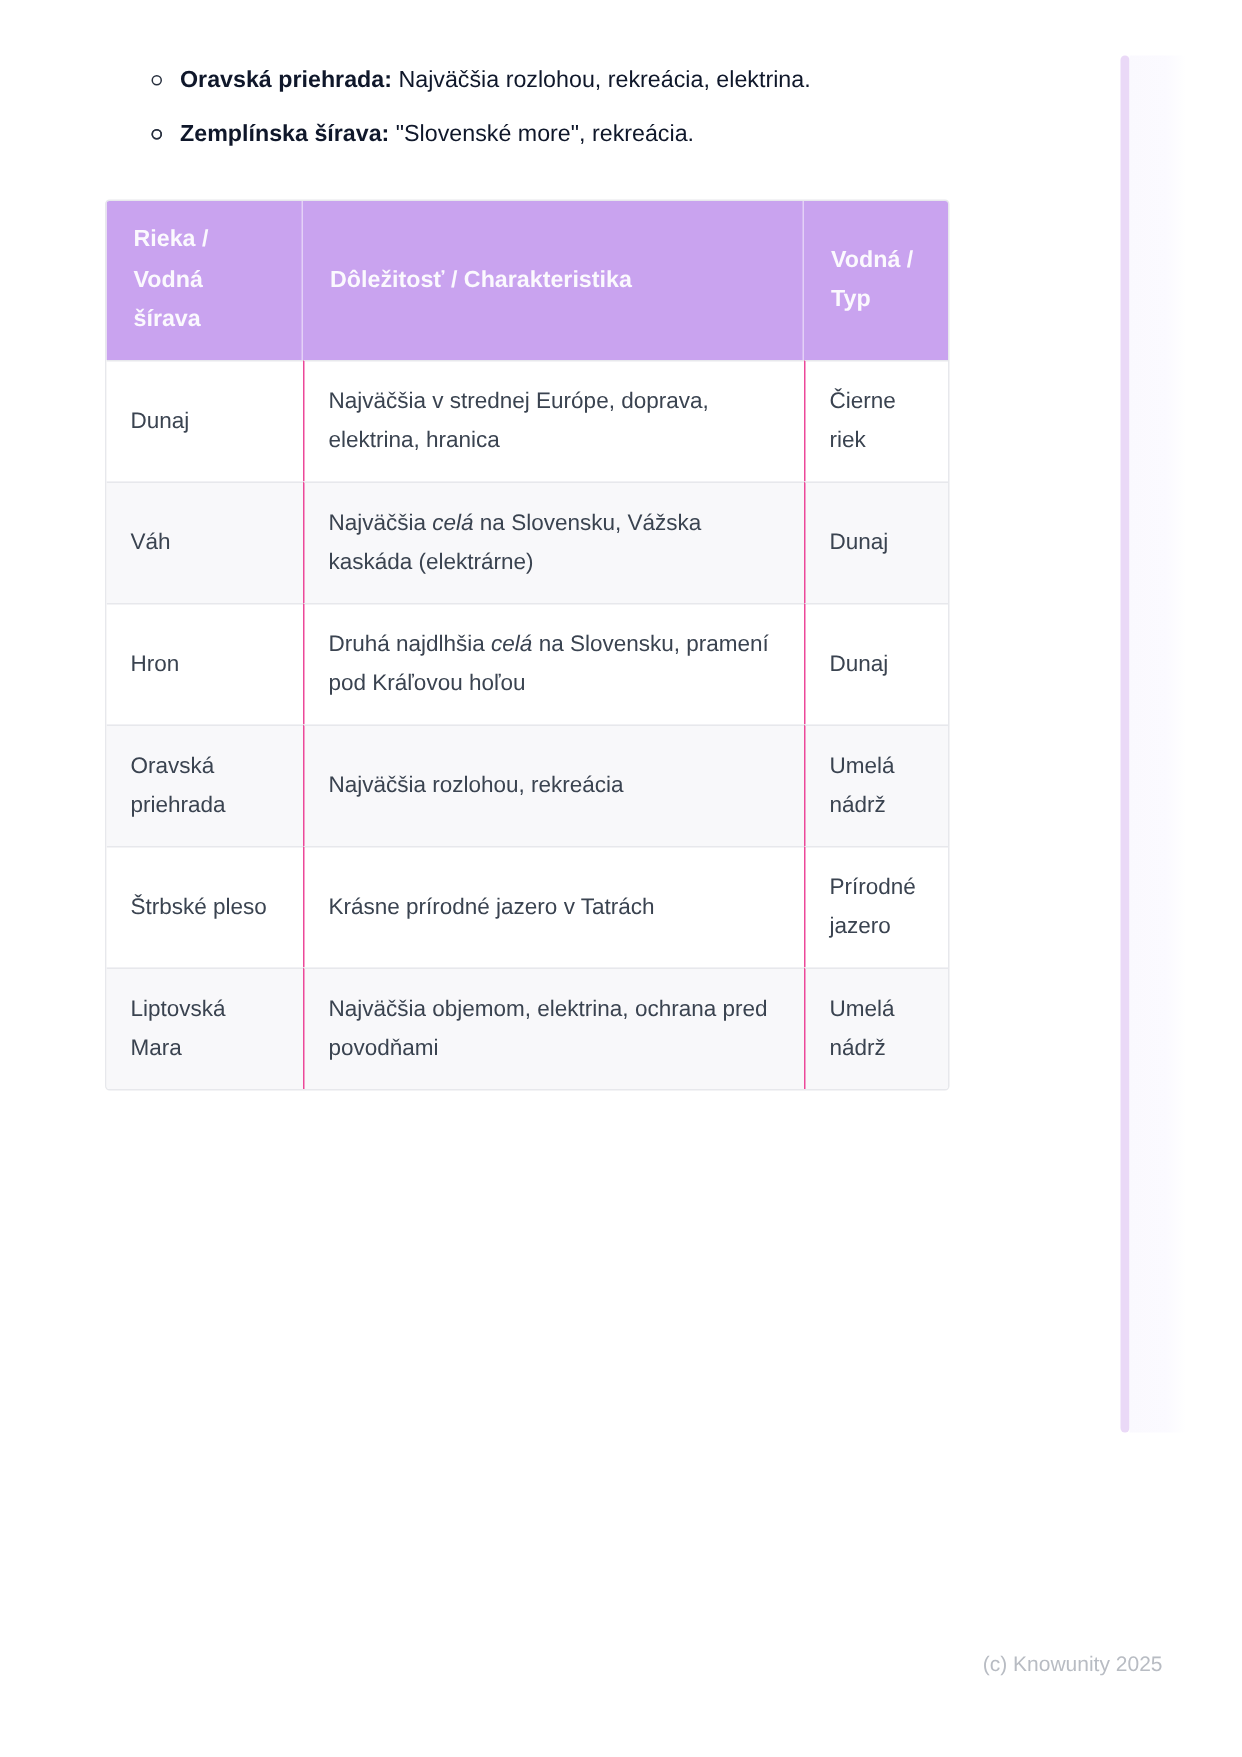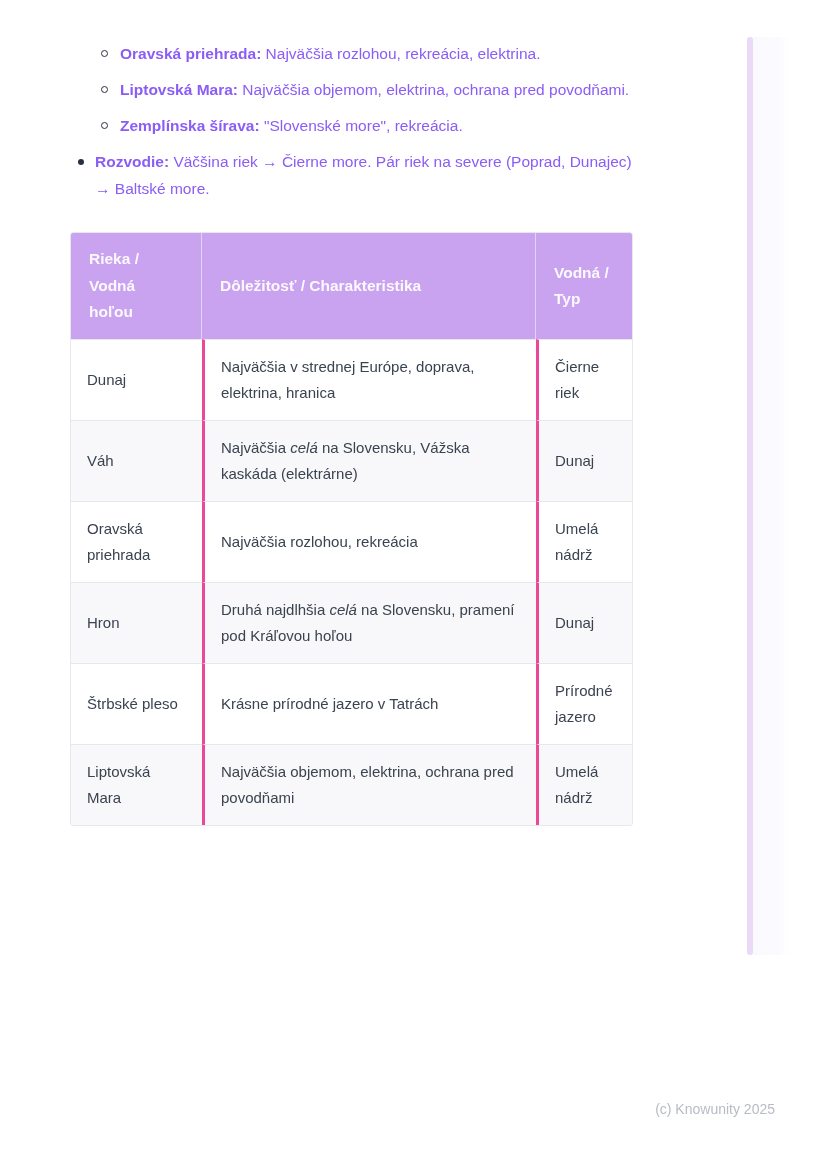--- a/index.html
+++ b/index.html
@@ -14,21 +14,21 @@
   .content {
     position: absolute;
     left: 70px; top: 40px;
     width: 563px;
   }
   ul { list-style: none; margin: 0; padding: 0; }
   li {
     position: relative;
     font-size: 15.5px;
     line-height: 27px;
-    color: #8b5cf6;
+    color: #0f172a;
   }
   .sub-list li { padding-left: 50px; margin-bottom: 9px; }
   .main-list { margin-top: 6px; }
   .main-list li { padding-left: 25px; margin-bottom: 10px; }
   .marker { position: absolute; display: block; }
   .marker.circle {
     left: 31px; top: 10px;
     width: 5px; height: 5px;
     border: 1.5px solid #28303f;
     border-radius: 50%;
@@ -74,21 +74,21 @@
   th.sep { border-right: 1px solid rgba(255,255,255,0.5); }
   td {
     font-size: 15px;
     line-height: 26px;
     color: #3a4350;
     vertical-align: middle;
     padding: 14px 16px;
     border-top: 1px solid #e7e8ec;
     background: #ffffff;
   }
-  td + td { border-left: 3px solid #ec4899; }
+  td + td { border-left: 1px solid #ec4899; }
   tbody tr:nth-child(even) td { background: #f8f8fa; }
   td em { }
 
   .edge-stripe {
     position: absolute;
     left: 747px; top: 37px;
     width: 6px; height: 918px;
     background: #ead9f7;
     border-radius: 3px;
   }
@@ -111,48 +111,43 @@
 
 <div class="content">
 
   <ul class="sub-list">
     <li>
       <span class="marker circle"></span>
       <span class="li-text"><b>Oravská priehrada:</b> <span>Najväčšia rozlohou, rekreácia, elektrina.</span></span>
     </li>
     <li>
       <span class="marker circle"></span>
-      <span class="li-text"><b>Liptovská Mara:</b> <span>Najväčšia objemom, elektrina, ochrana pred povodňami.</span></span>
     </li>
     <li>
       <span class="marker circle"></span>
       <span class="li-text"><b>Zemplínska šírava:</b> <span>"Slovenské more", rekreácia.</span></span>
     </li>
   </ul>
 
   <ul class="main-list">
-    <li>
-      <span class="marker disc"></span>
-      <span class="li-text"><b>Rozvodie:</b> <span>Väčšina riek → Čierne more. Pár riek na severe (Poprad, Dunajec) → Baltské more.</span></span>
-    </li>
   </ul>
 
   <div class="table-wrap">
     <table>
       <colgroup>
           <col class="c1">
           <col class="c2">
           <col class="c3">
         </colgroup>
       <thead>
         <tr>
           <th class="sep">
             <div>Rieka /</div>
             <div>Vodná</div>
-            <div>hoľou</div>
+            <div>šírava</div>
           </th>
           <th class="sep">
             <div>Dôležitosť / Charakteristika</div>
           </th>
           <th>
             <div>Vodná /</div>
             <div>Typ</div>
           </th>
         </tr>
       </thead>
@@ -161,28 +156,28 @@
           <td>Dunaj</td>
           <td><span>Najväčšia v strednej Európe, doprava, elektrina, hranica</span><em></em><span></span></td>
           <td>Čierne riek</td>
         </tr>
         <tr>
           <td>Váh</td>
           <td><span>Najväčšia </span><em>celá</em><span> na Slovensku, Vážska kaskáda (elektrárne)</span></td>
           <td>Dunaj</td>
         </tr>
         <tr>
+          <td>Hron</td>
+          <td><span>Druhá najdlhšia </span><em>celá</em><span> na Slovensku, pramení pod Kráľovou hoľou</span></td>
+          <td>Dunaj</td>
+        </tr>
+        <tr>
           <td>Oravská priehrada</td>
           <td><span>Najväčšia rozlohou, rekreácia</span><em></em><span></span></td>
           <td>Umelá nádrž</td>
-        </tr>
-        <tr>
-          <td>Hron</td>
-          <td><span>Druhá najdlhšia </span><em>celá</em><span> na Slovensku, pramení pod Kráľovou hoľou</span></td>
-          <td>Dunaj</td>
         </tr>
         <tr>
           <td>Štrbské pleso</td>
           <td><span>Krásne prírodné jazero v Tatrách</span><em></em><span></span></td>
           <td>Prírodné jazero</td>
         </tr>
         <tr>
           <td>Liptovská Mara</td>
           <td><span>Najväčšia objemom, elektrina, ochrana pred povodňami</span><em></em><span></span></td>
           <td>Umelá nádrž</td>

